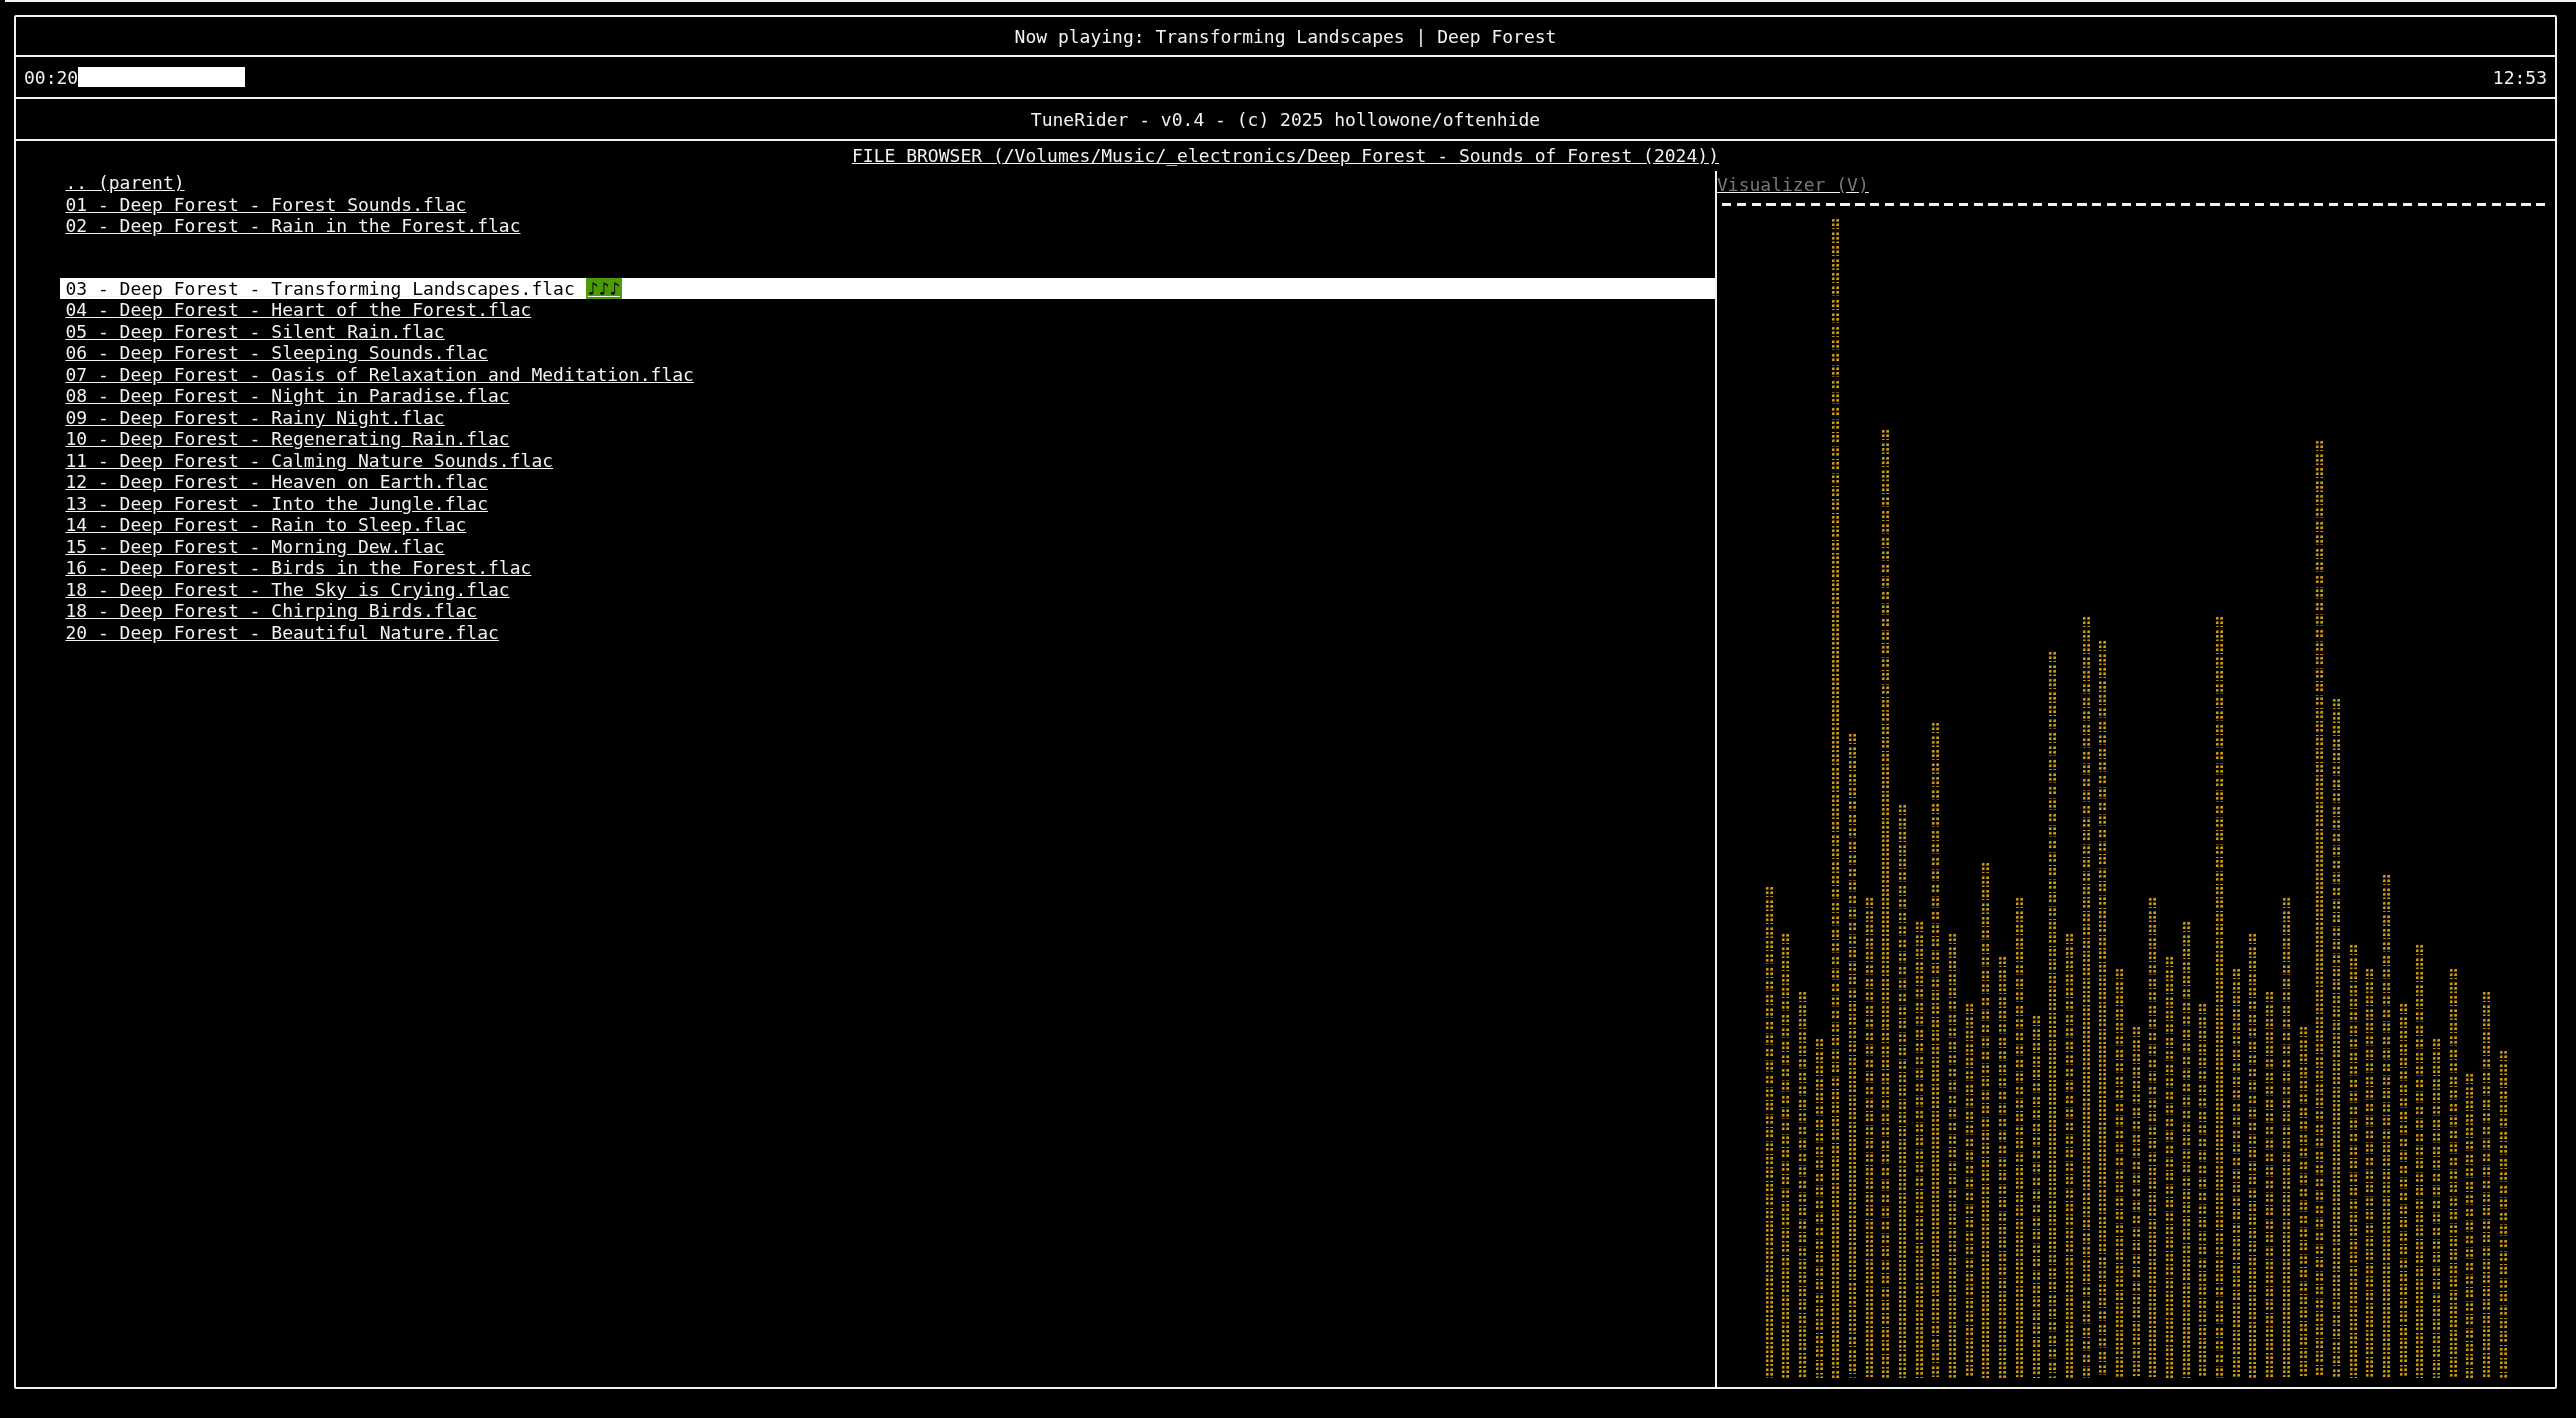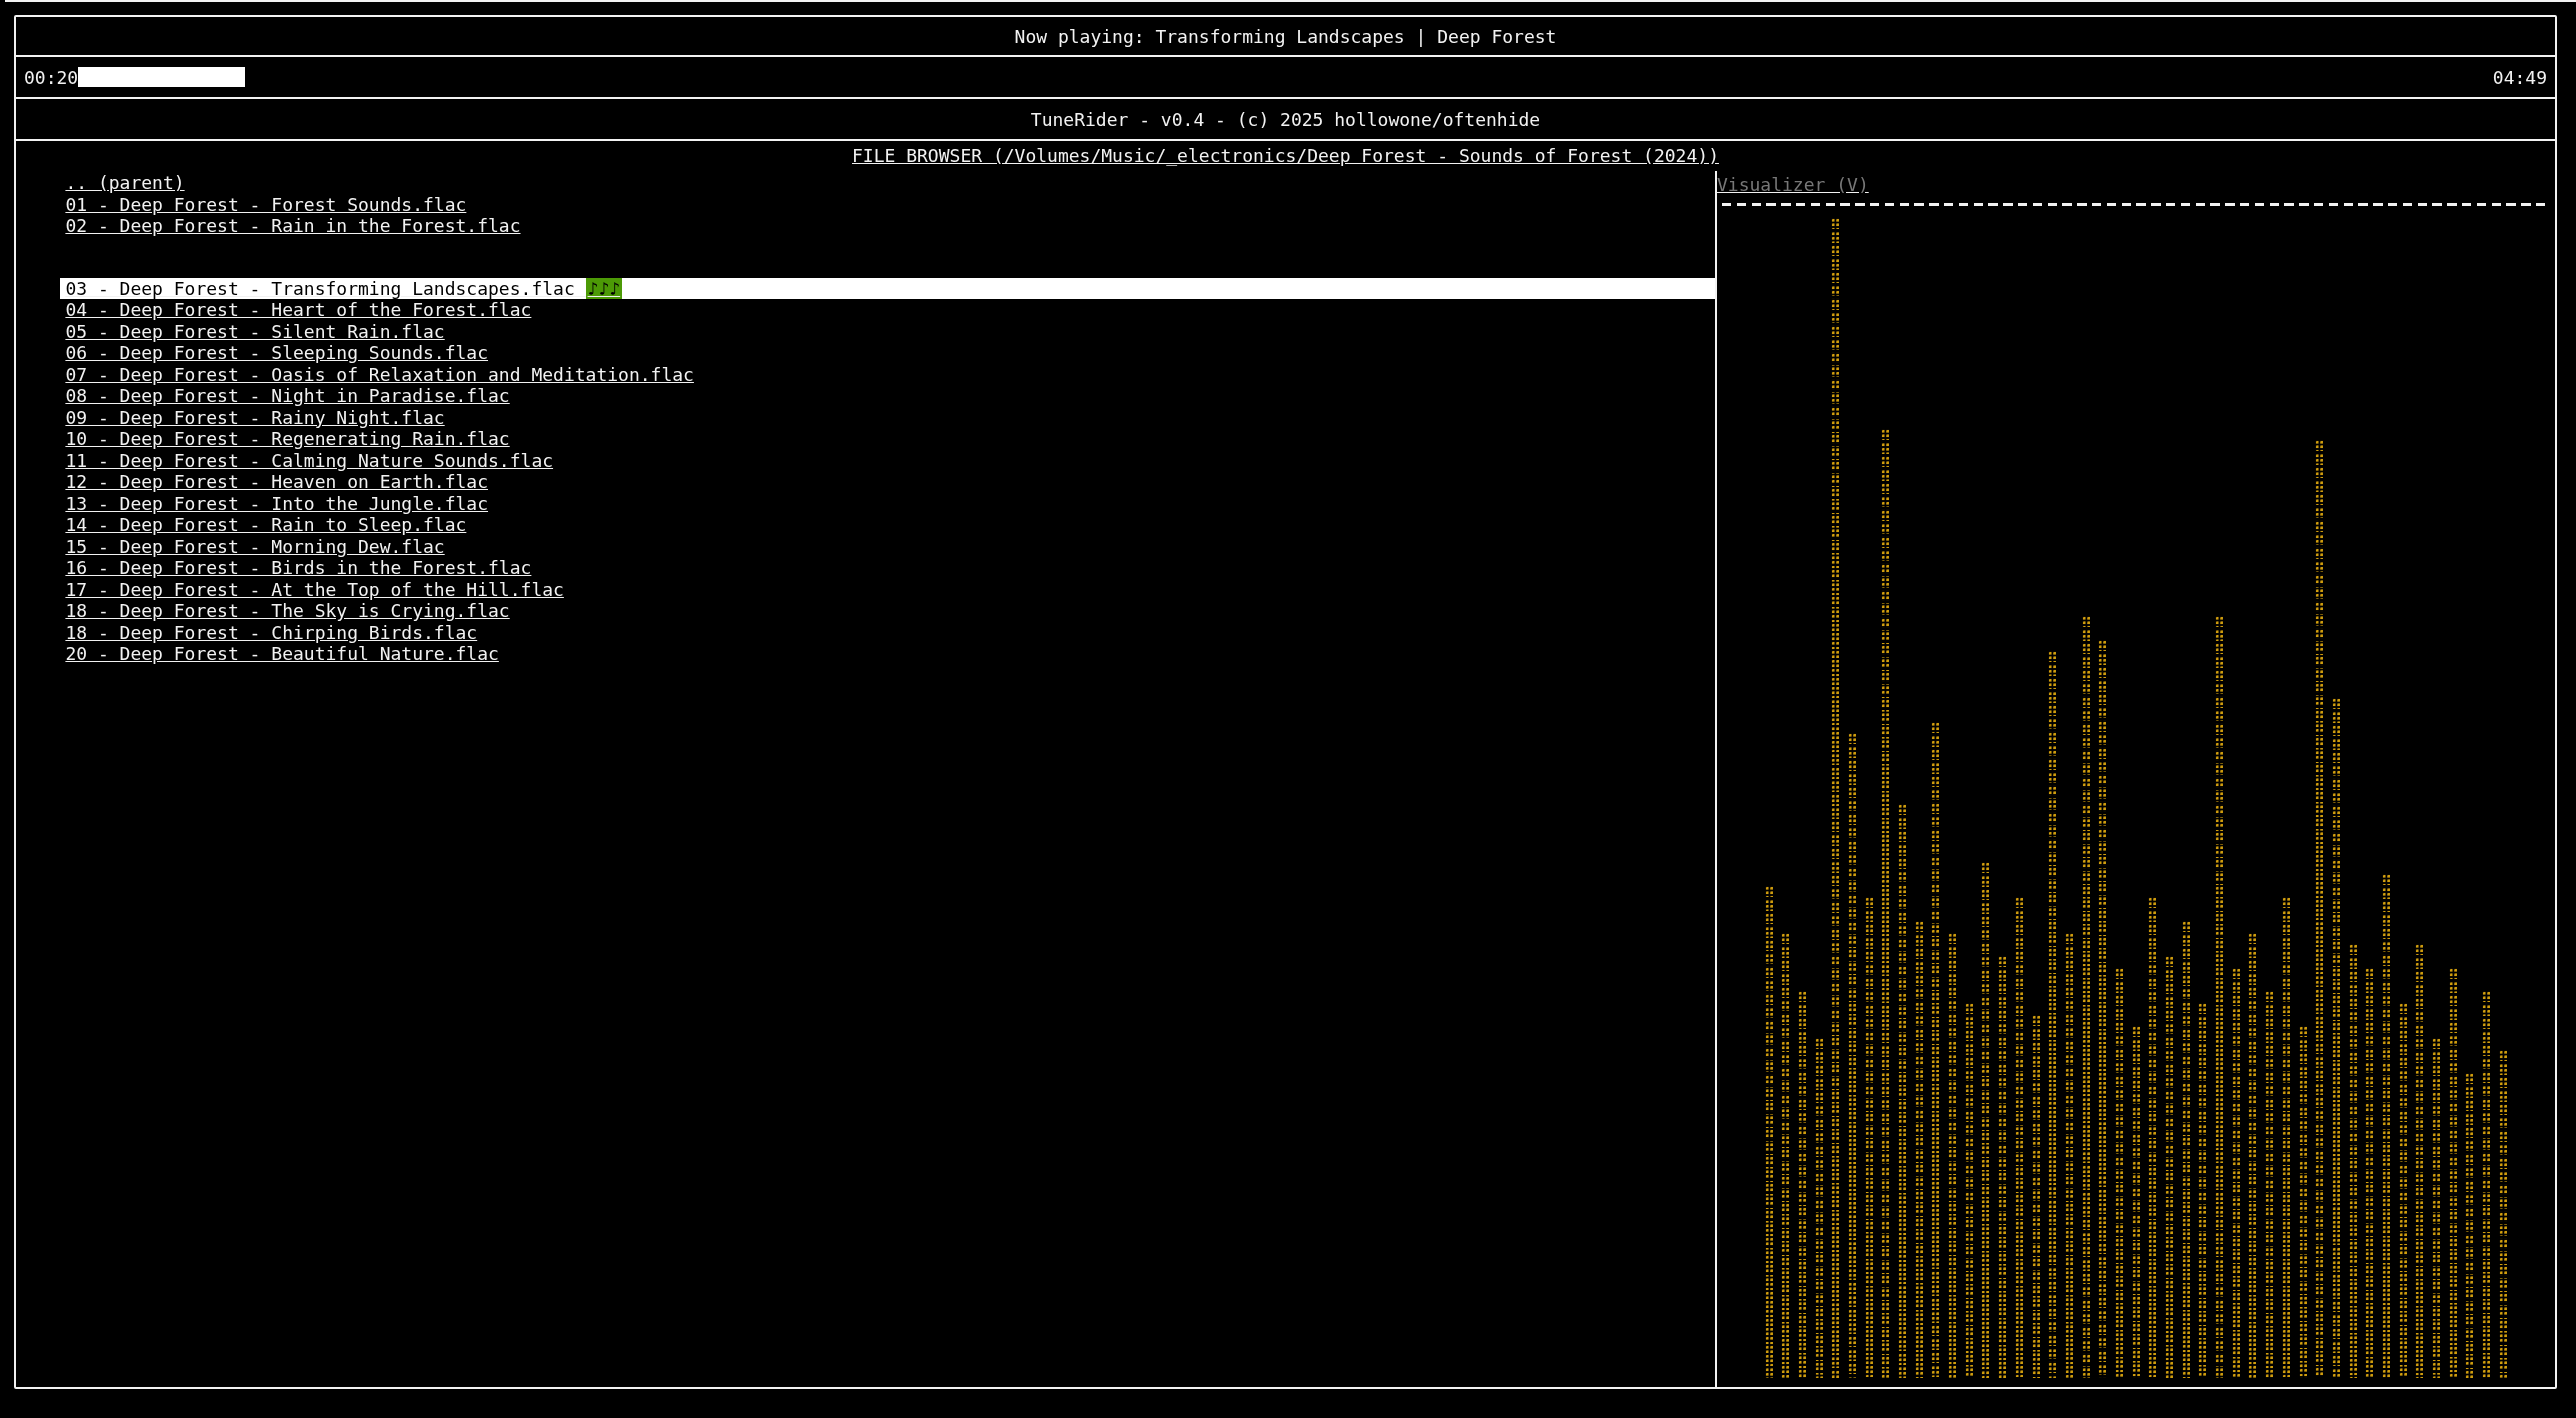--- a/index.html
+++ b/index.html
@@ -72,21 +72,21 @@
 
   <div class="row now-playing">
     <span>Now playing: Transforming Landscapes | Deep Forest</span>
   </div>
 
   <div class="row progress-row">
     <span class="time">00:20</span>
     <div class="track">
       <div class="fill" id="progress-fill" style="width: 6.9%;"></div>
     </div>
-    <span class="time">04:49</span>
+    <span class="time">12:53</span>
   </div>
 
   <div class="row title-row">
     <span>TuneRider - v0.4 - (c) 2025 hollowone/oftenhide</span>
   </div>
 
   <div class="main">
     <div class="browser-header">FILE BROWSER (/Volumes/Music/_electronics/Deep Forest - Sounds of Forest (2024))</div>
 
     <div class="panels">
@@ -102,21 +102,20 @@
           <div class="file-item"><span>07 - Deep Forest - Oasis of Relaxation and Meditation.flac</span></div>
           <div class="file-item"><span>08 - Deep Forest - Night in Paradise.flac</span></div>
           <div class="file-item"><span>09 - Deep Forest - Rainy Night.flac</span></div>
           <div class="file-item"><span>10 - Deep Forest - Regenerating Rain.flac</span></div>
           <div class="file-item"><span>11 - Deep Forest - Calming Nature Sounds.flac</span></div>
           <div class="file-item"><span>12 - Deep Forest - Heaven on Earth.flac</span></div>
           <div class="file-item"><span>13 - Deep Forest - Into the Jungle.flac</span></div>
           <div class="file-item"><span>14 - Deep Forest - Rain to Sleep.flac</span></div>
           <div class="file-item"><span>15 - Deep Forest - Morning Dew.flac</span></div>
           <div class="file-item"><span>16 - Deep Forest - Birds in the Forest.flac</span></div>
-          <div class="file-item"><span>17 - Deep Forest - At the Top of the Hill.flac</span></div>
           <div class="file-item"><span>18 - Deep Forest - The Sky is Crying.flac</span></div>
           <div class="file-item"><span>18 - Deep Forest - Chirping Birds.flac</span></div>
           <div class="file-item"><span>20 - Deep Forest - Beautiful Nature.flac</span></div>
         </div>
 
       <div class="vdivider"></div>
 
       <div class="visualizer">
         <div class="vis-title">Visualizer (V)</div>
         <div class="vis-dash"></div>

